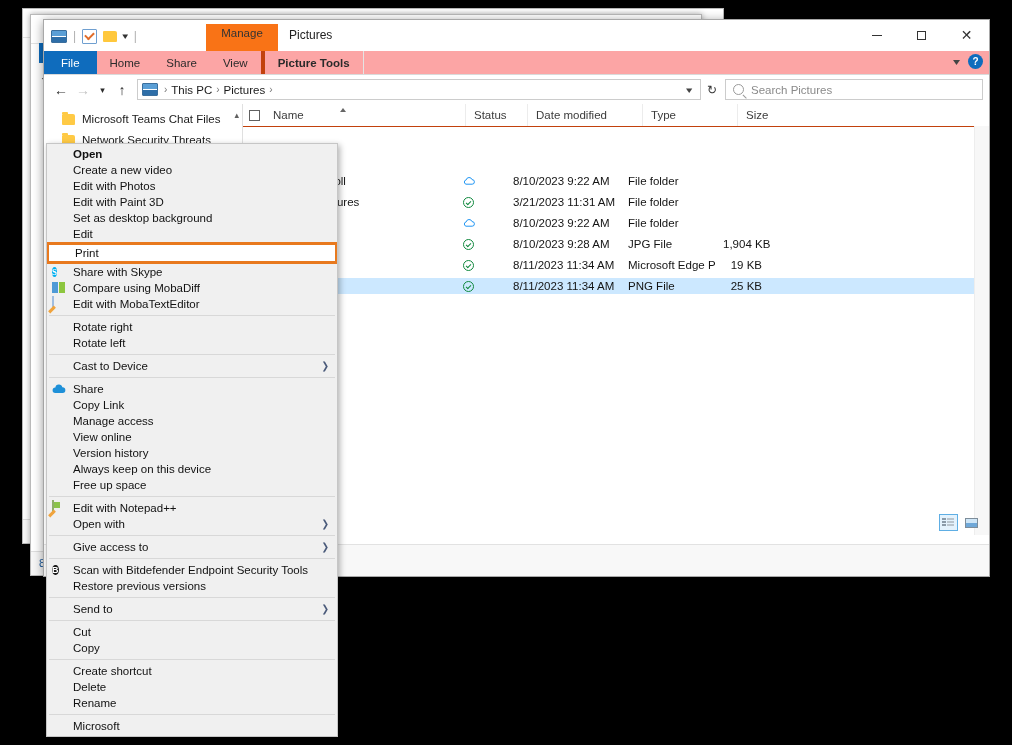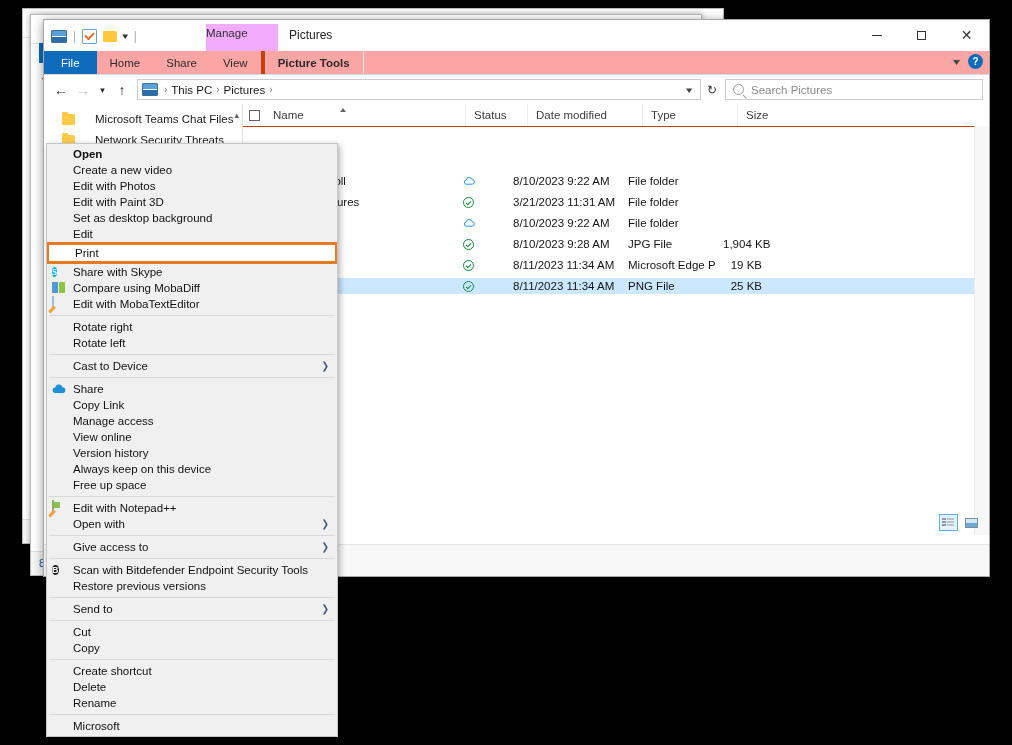--- a/index.html
+++ b/index.html
@@ -134,24 +134,24 @@
     color: #333;
     transform: scaleX(1.3);
   }
 
   .tb-ctxtab {
     position: absolute;
     left: 162px;
     top: 4px;
     width: 72px;
     height: 29px;
-    background: #f0abfc;
+    background: #f97316;
     color: #333;
     font-size: 11.5px;
-    text-align: left;
+    text-align: center;
     line-height: 19px;
   }
   .tb-title {
     position: absolute;
     left: 245px;
     top: 8px;
     font-size: 12px;
     color: #222;
   }
   .wbtns {
@@ -317,21 +317,21 @@
   .navpane {
     width: 198px;
     background: #ffffff;
     border-right: 1px solid #e0e0e0;
     position: relative;
     overflow: hidden;
   }
   .navitem {
     display: flex;
     align-items: center;
-    gap: 20px;
+    gap: 7px;
     height: 16px;
     padding-left: 18px;
     font-size: 11.5px;
     color: #1b1b1b;
     white-space: nowrap;
   }
   .folder-ico {
     width: 13px; height: 11px;
     background: #ffca45;
     border-radius: 1px 2px 1px 1px;

